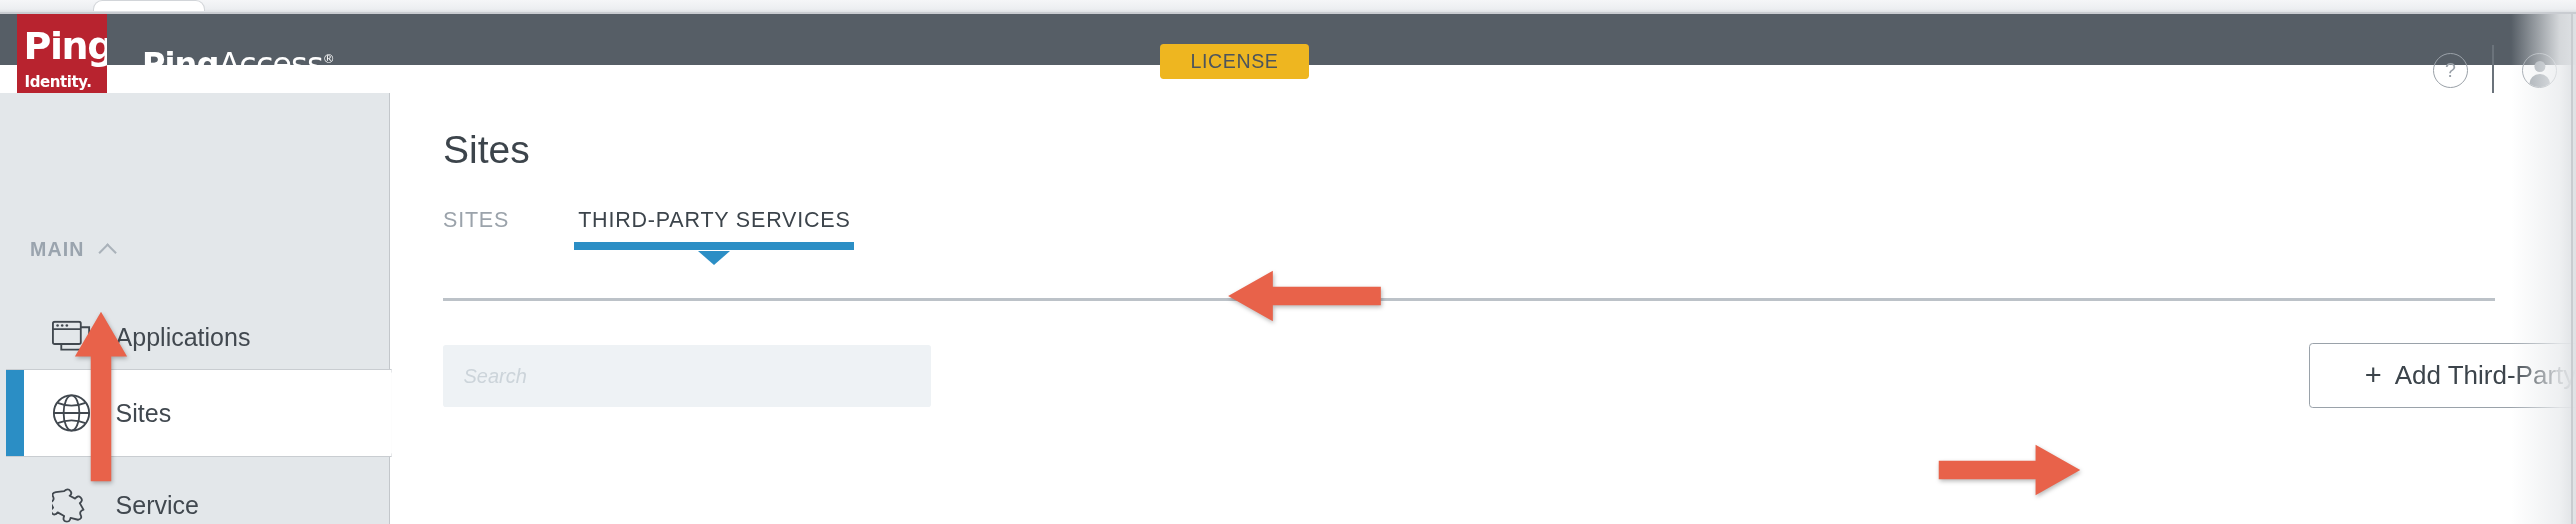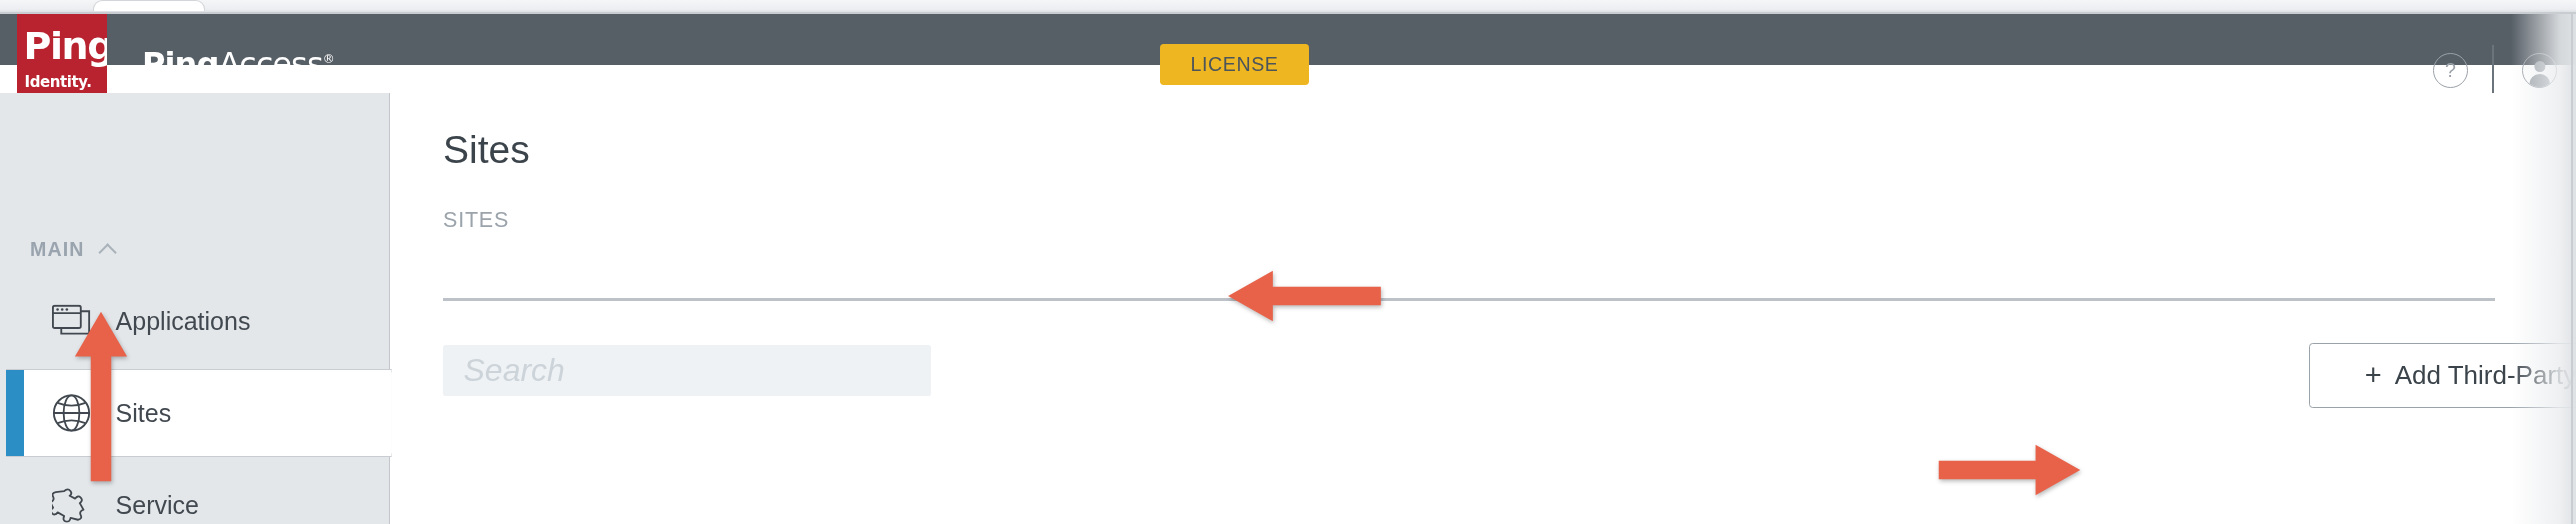--- a/index.html
+++ b/index.html
@@ -52,21 +52,21 @@
     position:absolute; left:142px; top:31px;
     font-family:"DejaVu Sans", sans-serif;
     font-size:32px; color:#ffffff; letter-spacing:-0.9px;
     white-space:nowrap;
   }
   .brand .b-bold { font-weight:700; }
   .brand .b-light { font-weight:400;margin-top:40px; }
   .brand .b-reg { font-size:12px; vertical-align:super; font-weight:400; }
 
   .license-btn {
-    position:absolute; left:1160px; top:30px; width:149px; height:41px;
+    position:absolute; left:1160px; top:30px; width:149px; height:35px;
     background:#eeb620; border:none; border-radius:3.7px;
     color:#4c545c; font-family:"Liberation Sans", sans-serif;
     font-size:19.6px; letter-spacing:0.6px;
     display:flex; align-items:center; justify-content:center;
     cursor:pointer;
   }
 
   .hdr-icon {
     position:absolute; top:39px;
     width:35px; height:35px; border-radius:50%;
@@ -182,24 +182,24 @@
     display:flex; align-items:center; justify-content:center;
     font-size:18px; font-weight:700; cursor:pointer;
   }
 
   .divider {
     position:absolute; left:51px; top:205px; width:2052px; height:2.8px;
     background:#bcc2c8;
   }
 
   .search-box {
-    position:absolute; left:51px; top:252px; width:488px; height:51px;
+    position:absolute; left:51px; top:252px; width:488px; height:62px;
     background:#eef2f5; border:none; border-radius:2.8px;
     font-family:"Liberation Sans", sans-serif;
-    font-size:32px; font-style:italic; color:#c9d1d8;
+    font-size:20px; font-style:italic; color:#c9d1d8;
     padding-left:20.5px;
   }
   .search-box::placeholder { color:#ccd4da; font-style:italic; }
 
   .add-btn {
     position:absolute; left:1917px; top:250px; width:417px; height:65px;
     background:#ffffff; border:1.9px solid #9aa2aa; border-radius:3.7px;
     color:#3c444b; font-family:"Liberation Sans", sans-serif;
     font-size:26px; display:flex; align-items:center; justify-content:center;
     gap:13px; cursor:pointer;
@@ -252,21 +252,21 @@
   </div>
 
   <div class="sb-leftedge"></div>
   <div class="sidebar">
 
     <div class="sb-section">
       <span class="sb-sec-label">MAIN</span>
       <span class="chev-up"></span>
     </div>
 
-    <div class="nav-item" style="top:184px;">
+    <div class="nav-item" style="top:200px;">
       <span class="ni-icon">
         <svg width="39" height="34" viewBox="0 0 42 36">
           <rect x="1" y="1" width="30" height="24" rx="2" fill="none" stroke="#41484f" stroke-width="2"></rect>
           <line x1="1" y1="9" x2="31" y2="9" stroke="#41484f" stroke-width="2"></line>
           <circle cx="6" cy="5" r="1.4" fill="#41484f"></circle>
             <circle cx="11" cy="5" r="1.4" fill="#41484f"></circle>
             <circle cx="16" cy="5" r="1.4" fill="#41484f"></circle>
           <path d="M31 7 h9 v24 h-30 v-6" fill="none" stroke="#41484f" stroke-width="2"></path>
         </svg>
       </span>
@@ -305,20 +305,25 @@
   </div>
 
   <div class="content">
 
     <div class="page-title">Sites</div>
 
     <div class="tabs">
       <div class="tab">
         <span>SITES</span>
       </div>
+      <div class="tab active">
+        <span>THIRD-PARTY SERVICES</span>
+        <span class="tab-underline"></span>
+        <span class="tab-notch"></span>
+      </div>
     </div>
 
     <div class="content-help">
       <span>?</span>
     </div>
 
     <div class="divider"></div>
 
     <input class="search-box" type="text" placeholder="Search" style="">
 

